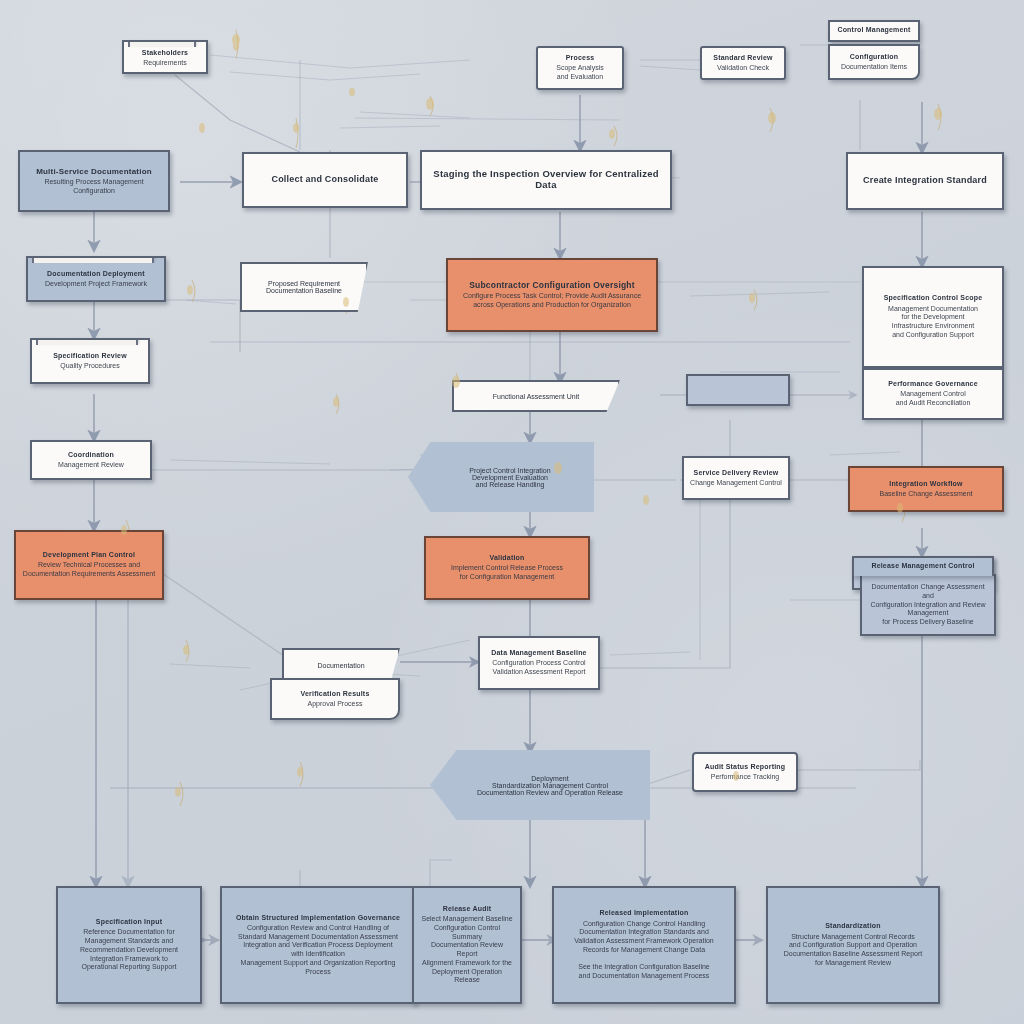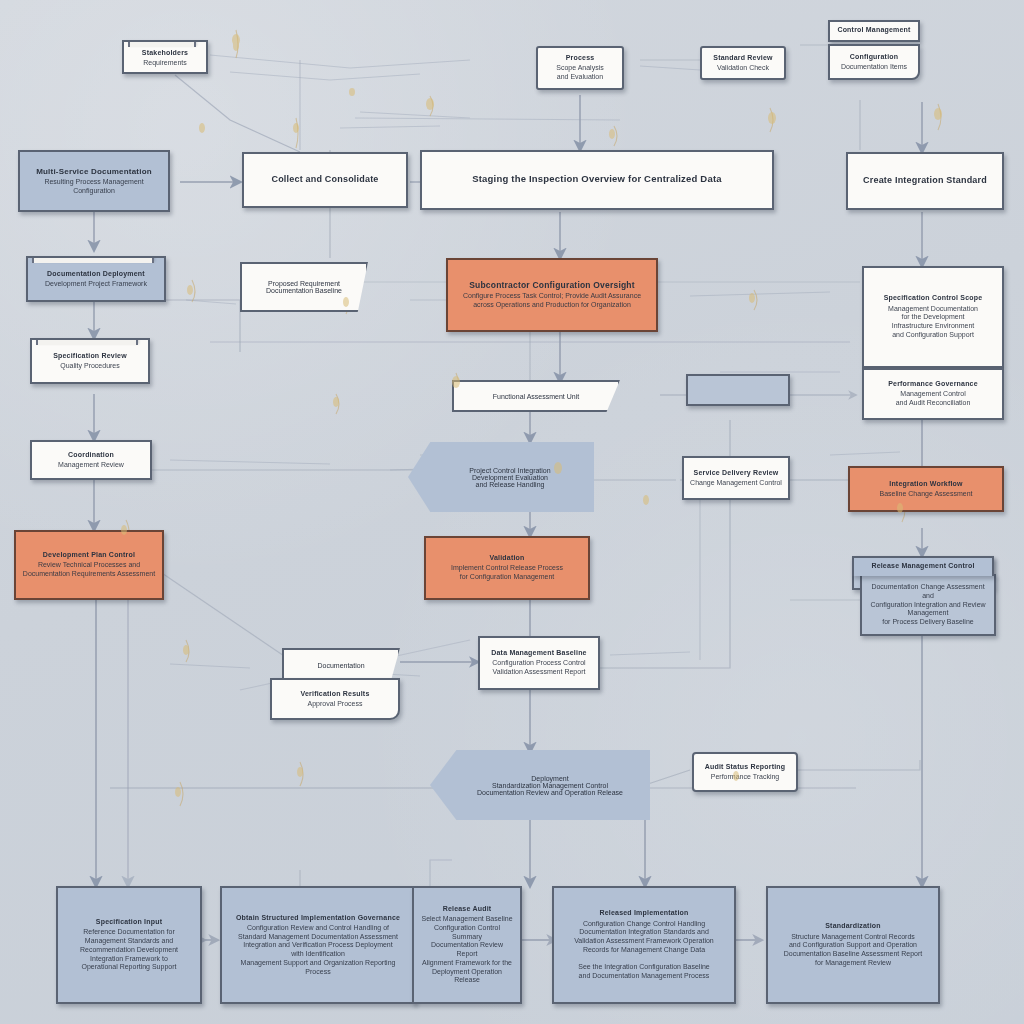--- a/index.html
+++ b/index.html
@@ -223,21 +223,21 @@
   <div class="node blue" style="left:18px;top:150px;width:152px;height:62px;padding:4px 6px;">
     <div class="t" style="font-size:8px">Multi-Service Documentation</div>
     <div class="s tiny" style="white-space:pre-line;">Resulting Process Management
 Configuration</div>
   </div>
 
   <div class="node white" style="left:242px;top:152px;width:166px;height:56px;padding:4px;">
     <div class="t" style="font-size:9px">Collect and Consolidate</div>
   </div>
 
-  <div class="node white" style="left:420px;top:150px;width:354px;height:60px;padding:4px;">
+  <div class="node white" style="left:420px;top:150px;width:252px;height:60px;padding:4px;">
     <div class="t" style="font-size:9.5px">Staging the Inspection Overview for Centralized Data</div>
   </div>
 
   <div class="node white" style="left:846px;top:152px;width:158px;height:58px;padding:4px;">
     <div class="t" style="font-size:9px">Create Integration Standard</div>
   </div>
 
   <div class="node blue stack" style="left:26px;top:256px;width:140px;height:46px;padding:3px 5px;">
     <div class="t tiny">Documentation Deployment</div>
     <div class="s tiny">Development Project Framework</div>

